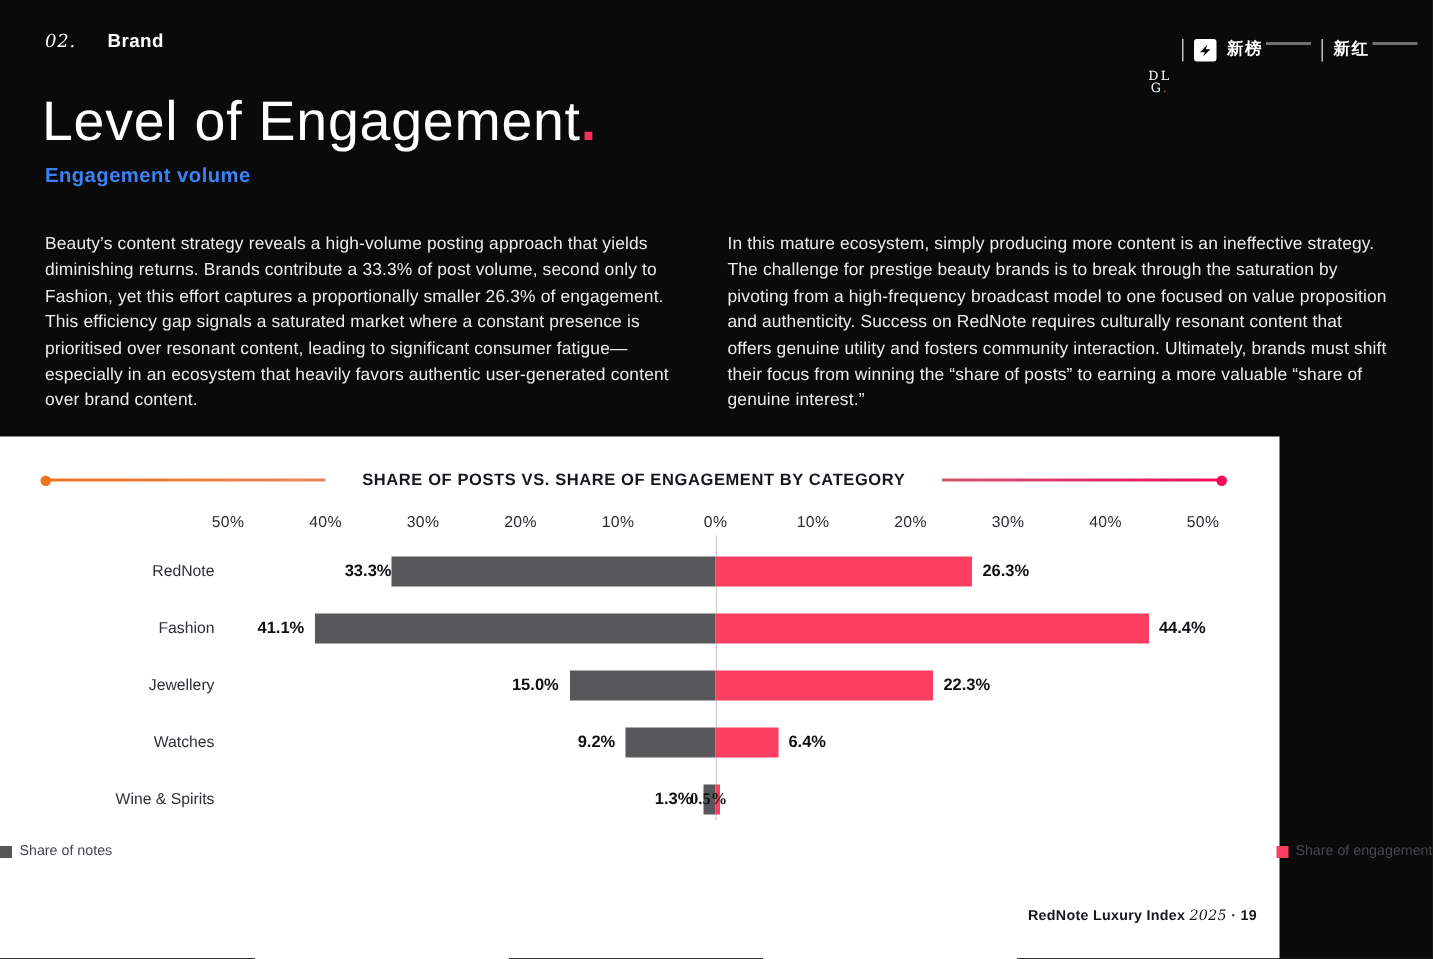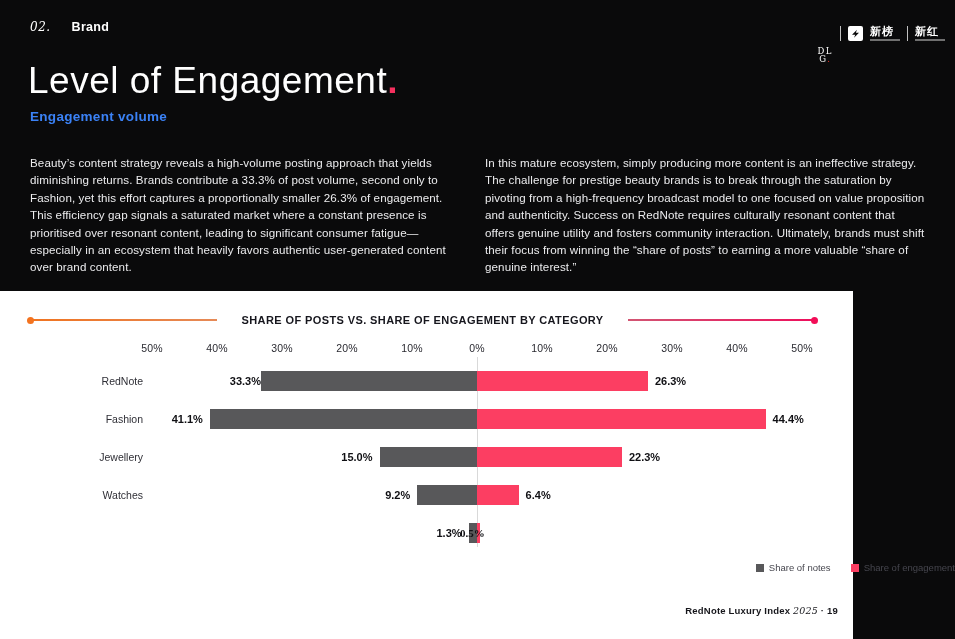--- a/index.html
+++ b/index.html
@@ -7,21 +7,21 @@
          font-family:"Liberation Sans",sans-serif;}
   
   .top-label{position:absolute;top:20px;left:30px;color:#fff;font-size:12.5px;}
   .top-label .num{font-family:"DejaVu Serif",serif;font-style:italic;font-size:12px;letter-spacing:.5px;}
   .top-label .sec{font-weight:700;margin-left:21px;letter-spacing:.3px;}
   .logos{position:absolute;top:21px;right:10px;display:flex;align-items:center;gap:7px;height:24px;}
   .dlg{color:#fff;font-family:"DejaVu Serif",serif;font-size:8.5px;line-height:8px;letter-spacing:1.5px;text-align:center;margin-top:43px;}
   .dlg .dot{color:#e8332a;}
   .logo-sep{width:1px;height:15px;background:rgba(255,255,255,.75);}
   .nr-box{width:15px;height:15px;background:#fff;border-radius:2px;display:flex;align-items:center;justify-content:center;}
-  .cn-block{display:flex;flex-direction:column;align-items:flex-start;gap:2px;}
+  .cn-block{display:flex;flex-direction:row;align-items:flex-start;gap:2px;}
   .cn{color:#fff;font-weight:700;font-size:11px;line-height:11px;letter-spacing:1px;}
   .sub-line{width:30px;height:2px;background:#8a8a8a;opacity:.8;}
   .title{position:absolute;top:60px;left:28px;color:#fff;font-size:37px;font-weight:500;letter-spacing:.5px;}
   .title .accent{color:#f5305e;font-weight:700;}
   .subtitle{position:absolute;top:109px;left:30px;color:#3b82f6;font-size:13.5px;font-weight:700;letter-spacing:.3px;}
   .cols{position:absolute;top:154px;left:30px;display:flex;gap:23px;}
   .col{width:432px;color:#ececee;font-size:11.6px;line-height:1.5;letter-spacing:.1px;}
   .col.right{width:440px;}
   
   .panel{position:absolute;top:291px;left:0;width:853px;height:348px;background:#ffffff;}
@@ -35,21 +35,21 @@
   .chart-title{white-space:nowrap;padding:0 24px;font-size:11px;font-weight:700;color:#16161d;letter-spacing:.4px;}
   .ticks{position:absolute;top:51px;left:0;width:955px;height:14px;}
   .tick{position:absolute;transform:translateX(-50%);font-size:10.5px;color:#2a2a31;letter-spacing:.2px;}
   .center-line{position:absolute;top:66px;left:477px;width:1px;height:190px;background:#d9d9d9;}
   .bar-row{position:absolute;left:0;width:955px;height:20px;}
   .cat-label{position:absolute;left:0;top:0;width:143px;height:20px;line-height:20px;text-align:right;
              font-size:10.5px;color:#2f2f36;}
   .bar{position:absolute;top:0;height:20px;}
   .val{position:absolute;top:0;height:20px;line-height:20px;font-size:11px;font-weight:700;color:#101014;white-space:nowrap;}
   .val.left{text-align:right;}
-  .legend{position:absolute;top:271px;left:0;width:955px;display:flex;justify-content:flex-end;gap:20px;align-items:center;}
+  .legend{position:absolute;top:271px;left:0;width:955px;display:flex;justify-content:space-between;gap:20px;align-items:center;}
   .legend-item{display:flex;align-items:center;gap:5px;}
   .legend-swatch{width:8px;height:8px;}
   .legend-label{font-size:9.5px;color:#46464e;}
   .footer{position:absolute;top:314px;right:15px;font-size:9.5px;color:#16161b;font-weight:700;letter-spacing:.2px;}
   .footer .yr{font-family:"DejaVu Serif",serif;font-style:italic;font-weight:400;}
 </style>
 </head>
 <body>
 
 <div class="slide">
@@ -136,20 +136,21 @@
           <div class="val" style="left: 628.95px;">22.3%</div>
         </div>
         <div class="bar-row" style="top: 194px;">
           <div class="cat-label">Watches</div>
           <div class="val left" style="right: 544.8px;">9.2%</div>
           <div class="bar" style="left: 417.2px; width: 59.8px; background: rgb(88, 88, 90);"></div>
           <div class="bar" style="left: 477px; width: 41.6px; background: rgb(252, 62, 98);"></div>
           <div class="val" style="left: 525.6px;">6.4%</div>
         </div>
         <div class="bar-row" style="top: 232px;">
+          <div class="cat-label">Wine &amp; Spirits</div>
           <div class="val left" style="right: 493.45px;">1.3%</div>
           <div class="bar" style="left: 468.55px; width: 8.45px; background: rgb(88, 88, 90);"></div>
           <div class="bar" style="left: 477px; width: 3.25px; background: rgb(252, 62, 98);"></div>
           <div class="val" style="left: 460px; font-family: Liberation Serif, serif;">0.5%</div>
         </div>
       </div>
 
     <div class="legend">
         <div class="legend-item">
           <div class="legend-swatch" style="background: rgb(88, 88, 90);"></div>

